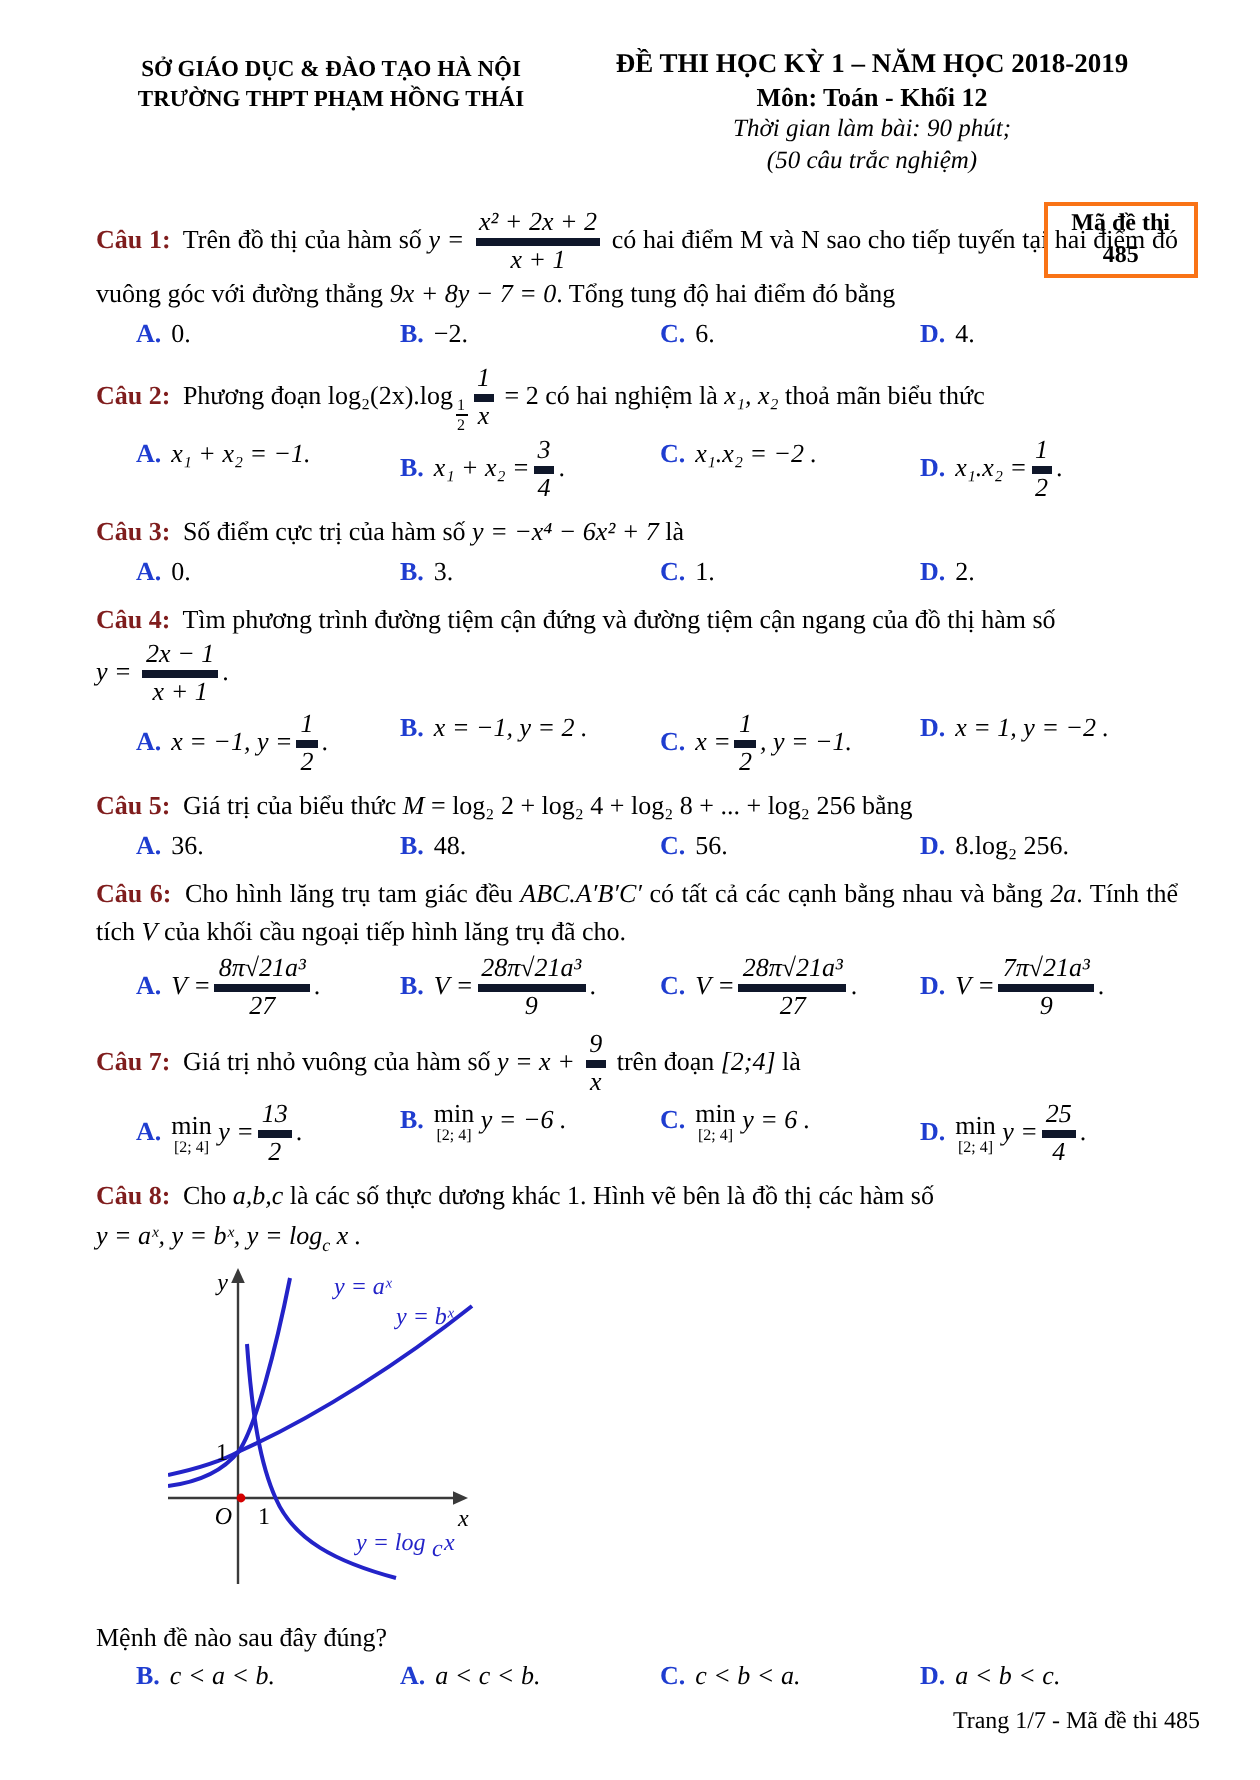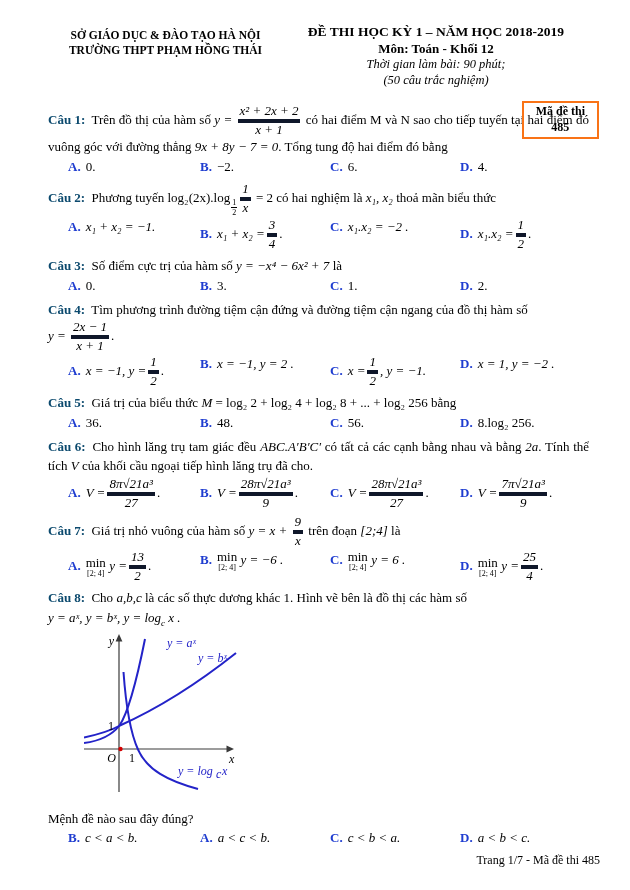--- a/index.html
+++ b/index.html
@@ -10,21 +10,21 @@
   .hdr{display:flex;}
   .hdr-left{width:235px;text-align:center;font-weight:bold;font-size:11.5px;line-height:1.3;padding-top:4px;}
   .hdr-right{flex:1;text-align:center;line-height:1.25;}
   .hdr-title{font-weight:bold;font-size:13.5px;}
   .hdr-sub{font-weight:bold;font-size:13px;}
   .hdr-time,.hdr-note{font-style:italic;font-size:12.5px;}
   .code-box{position:absolute;top:101px;right:31px;border:2px solid #f97316;padding:1px 12px 2px;text-align:center;font-weight:bold;font-size:12px;line-height:1.3;}
 
   
   .q{margin-top:5px;text-align:justify;}
-  .qlabel{color:#0c4a6e;font-weight:bold;padding-right:3px;}
+  .qlabel{color:#7f1d1d;font-weight:bold;padding-right:3px;}
   .m{font-style:italic;}
   .frac{display:inline-block;vertical-align:middle;text-align:center;line-height:1.15;margin:0 2px;}
   .frac .fn{display:block;border-bottom:4px solid #0f172a;padding:0 2px;}
   .frac .fd{display:block;padding:0 2px;}
   .sfrac{display:inline-block;vertical-align:-13px;text-align:center;font-size:8px;line-height:1.15;margin:0 1px;font-style:normal;}
   .sfrac .fn{display:block;border-bottom:1px solid #000;padding:0 1px;}
   .sfrac .fd{display:block;}
   .minu{display:inline-block;text-align:center;vertical-align:middle;line-height:1.05;font-style:normal;}
   .minu .mop{display:block;}
   .minu .mun{display:block;font-size:8px;}
@@ -73,21 +73,21 @@
   </div>
   <div class="opts">
     <span><span class="okey">A.</span><span>0.</span></span>
     <span><span class="okey">B.</span><span>−2.</span></span>
     <span><span class="okey">C.</span><span>6.</span></span>
     <span><span class="okey">D.</span><span>4.</span></span>
   </div>
 
   <div class="q">
     <span class="qlabel">Câu 2:</span>
-    <span>Phương tuyến</span>
+    <span>Phương đoạn</span>
     <span>log₂(2x).log</span><span class="sfrac"><span class="fn">1</span><span class="fd">2</span></span><span class="frac m"><span class="fn">1</span><span class="fd">x</span></span>
     <span>= 2</span>
     <span>có hai nghiệm là</span>
     <span class="m">x₁, x₂</span>
     <span>thoả mãn biểu thức</span>
   </div>
   <div class="opts">
     <span><span class="okey">A.</span><span class="m">x₁ + x₂ = −1.</span></span>
     <span><span class="okey">B.</span><span class="m">x₁ + x₂ =</span><span class="frac m"><span class="fn">3</span><span class="fd">4</span></span><span>.</span></span>
     <span><span class="okey">C.</span><span class="m">x₁.x₂ = −2 .</span></span>

